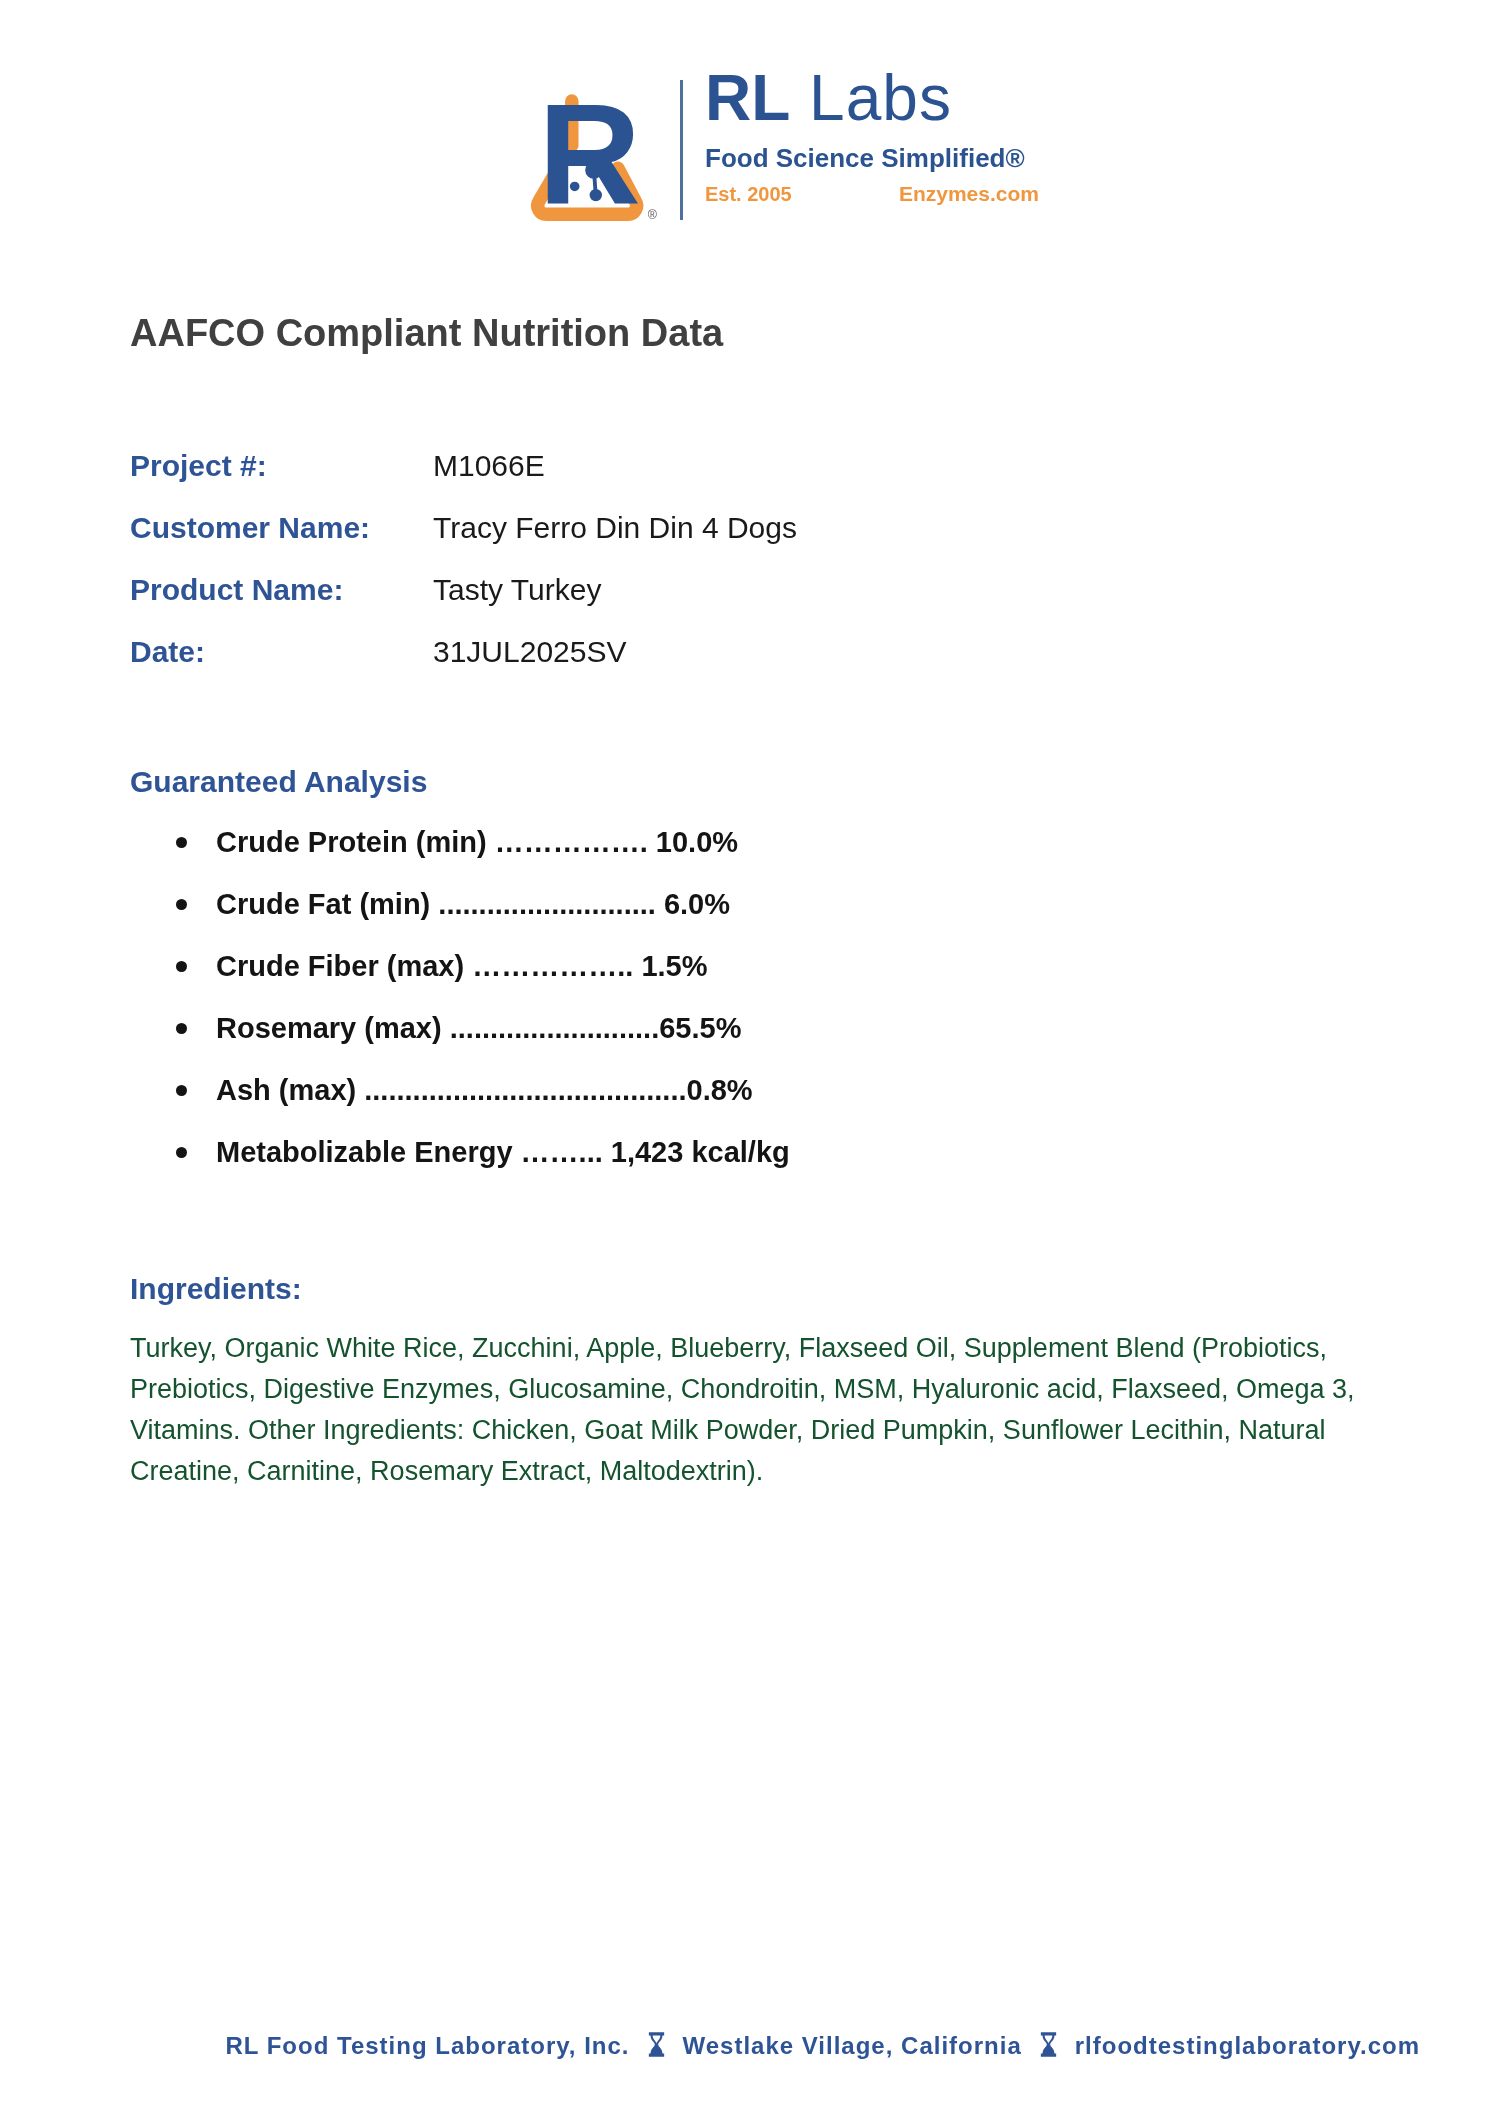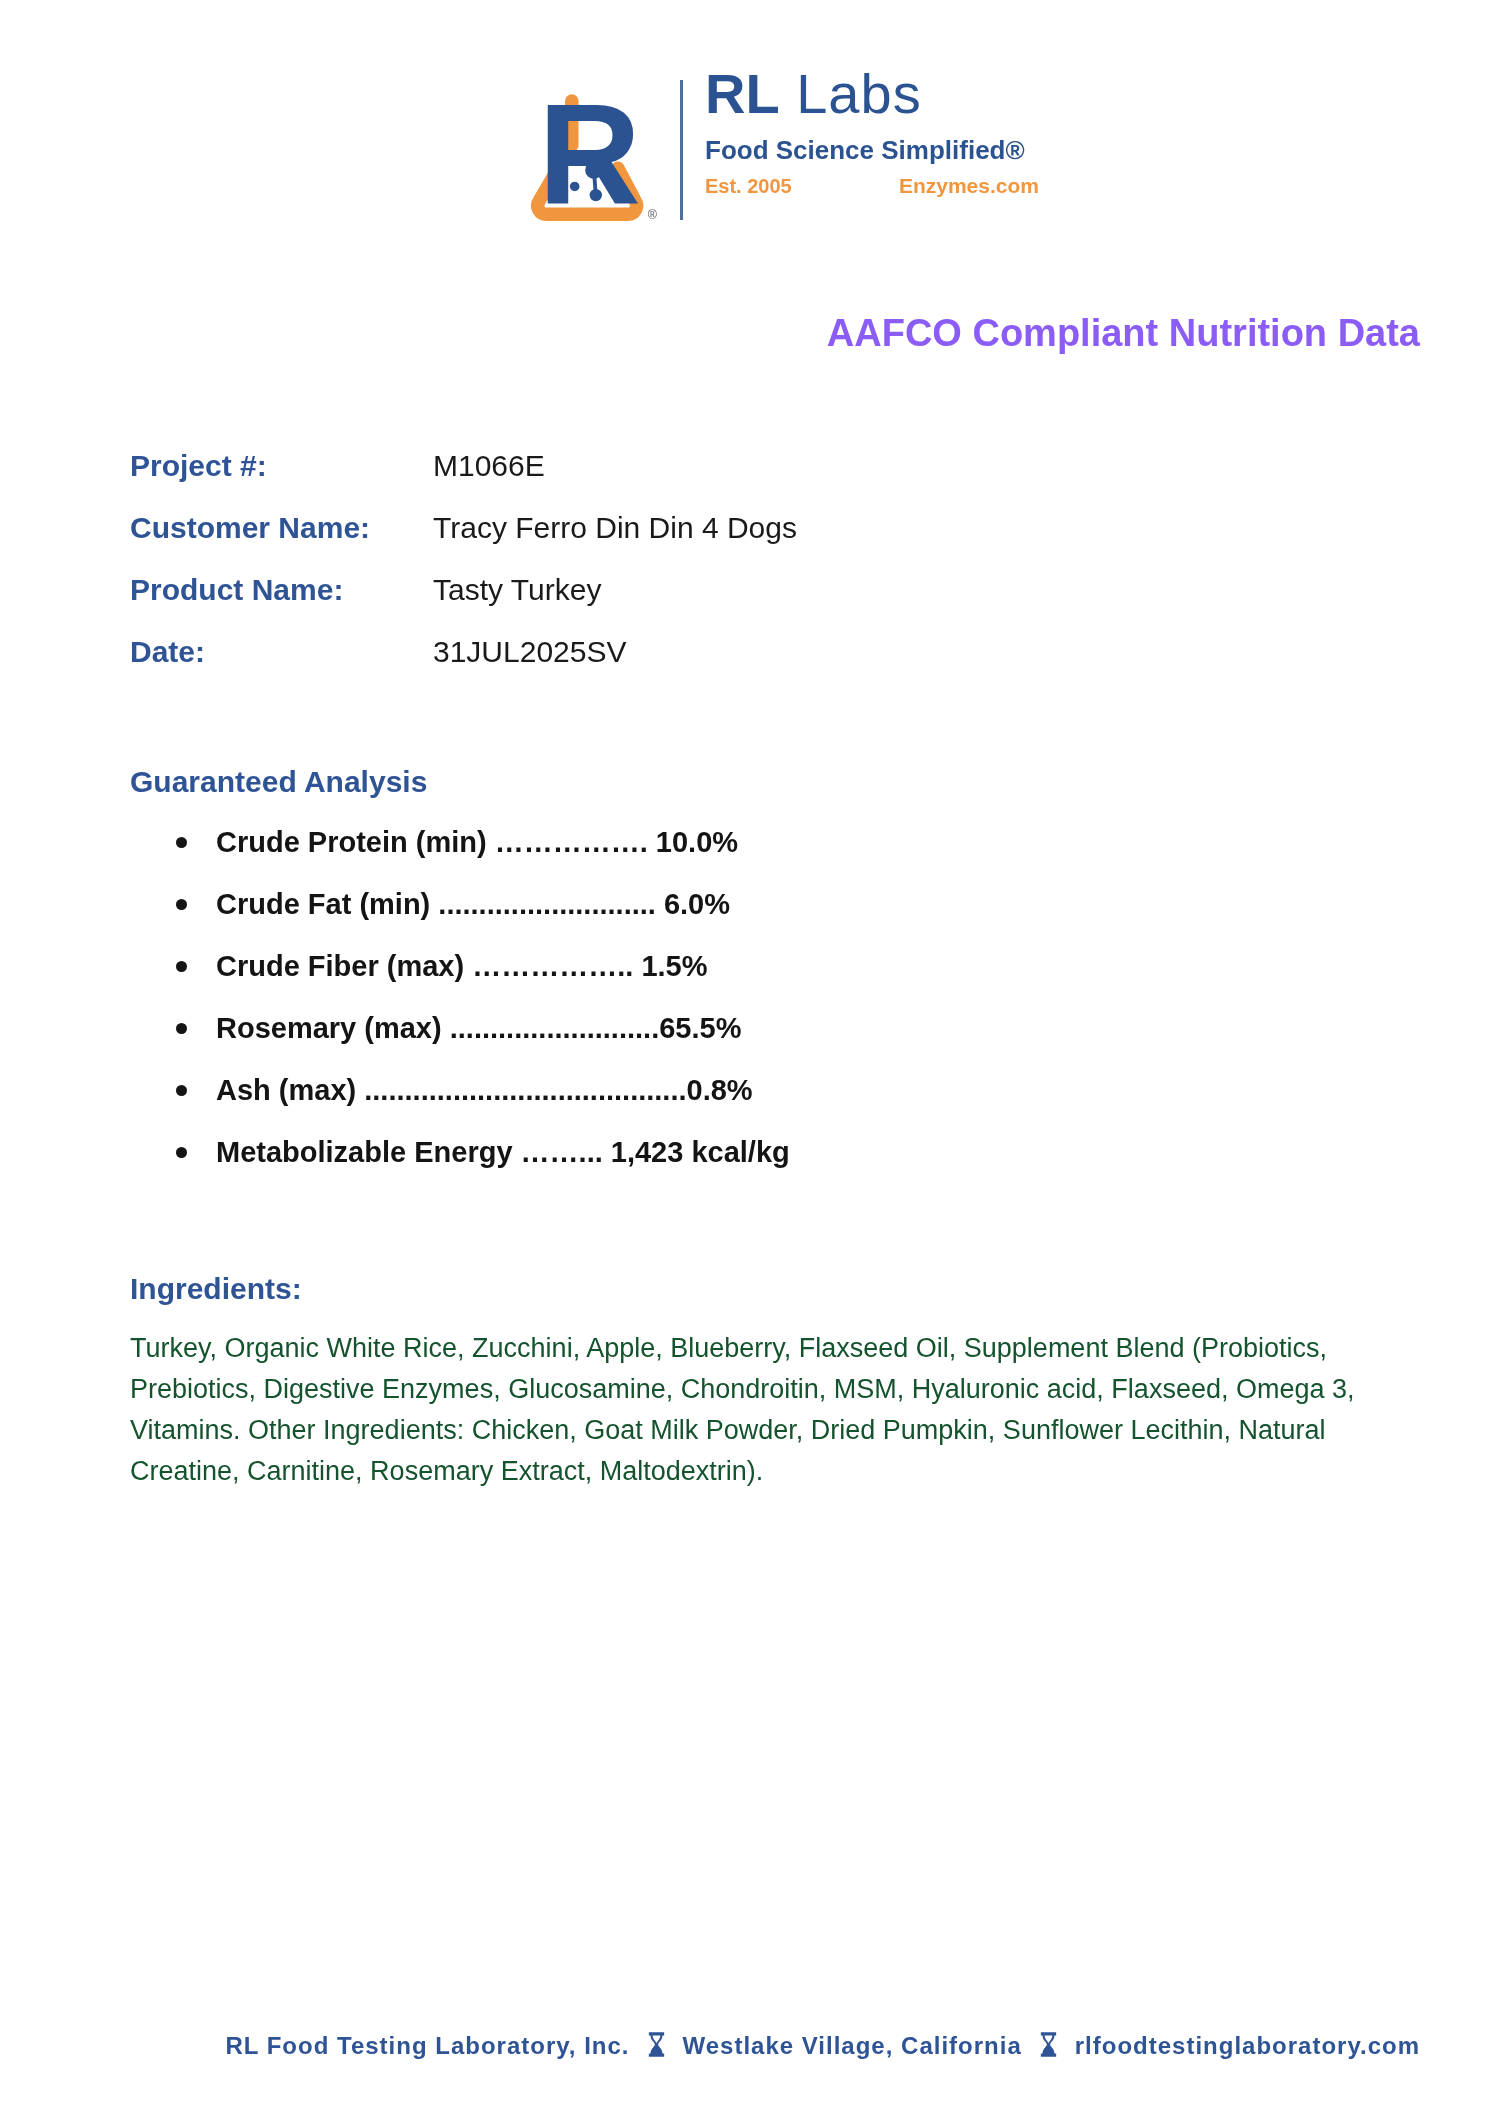--- a/index.html
+++ b/index.html
@@ -11,33 +11,33 @@
     color:#1a1a1a;
     overflow:hidden;
   }
 
   
   .logo { position:absolute; top:78px; left:518px; display:flex; height:144px; }
   .logo-icon { width:146px; height:144px; flex:0 0 auto; }
   .logo-icon svg { width:146px; height:144px; display:block; }
   .logo-divider { width:3px; background:#4f6f9f; margin:2px 0 2px 16px; }
   .logo-text { margin-left:22px; width:334px; display:flex; flex-direction:column; }
-  .brand { font-size:56px; line-height:1; color:#2b5391; margin-top:-12px; white-space:nowrap; }
+  .brand { font-size:64px; line-height:1; color:#2b5391; margin-top:-12px; white-space:nowrap; }
   .brand-bold { font-weight:bold; }
   .brand-light { font-weight:normal; letter-spacing:1px; }
   .tagline { font-size:26px; font-weight:bold; color:#2b5391; margin-top:13px; white-space:nowrap; }
   .logo-meta { display:flex; justify-content:space-between; align-items:baseline; margin-top:8px; font-weight:bold; color:#f0963f;gap:16px; }
   .logo-est { font-size:20px; }
   .logo-site { font-size:21px; }
 
   
   .title {
     position:absolute; top:312px; left:130px; width:1290px;
-    margin:0; text-align:right;
-    font-size:38px; font-weight:bold; color:#8b5cf6;
+    margin:0; text-align:left;
+    font-size:38px; font-weight:bold; color:#404040;
   }
 
   
   .info { position:absolute; top:450px; left:130px; }
   .info-row { display:flex; margin-bottom:31px; font-size:30px; line-height:31px; }
   .info-label { width:303px; flex:0 0 auto; color:#2f5496; font-weight:bold; }
   .info-value { color:#1a1a1a; }
 
   
   .ga-heading {

